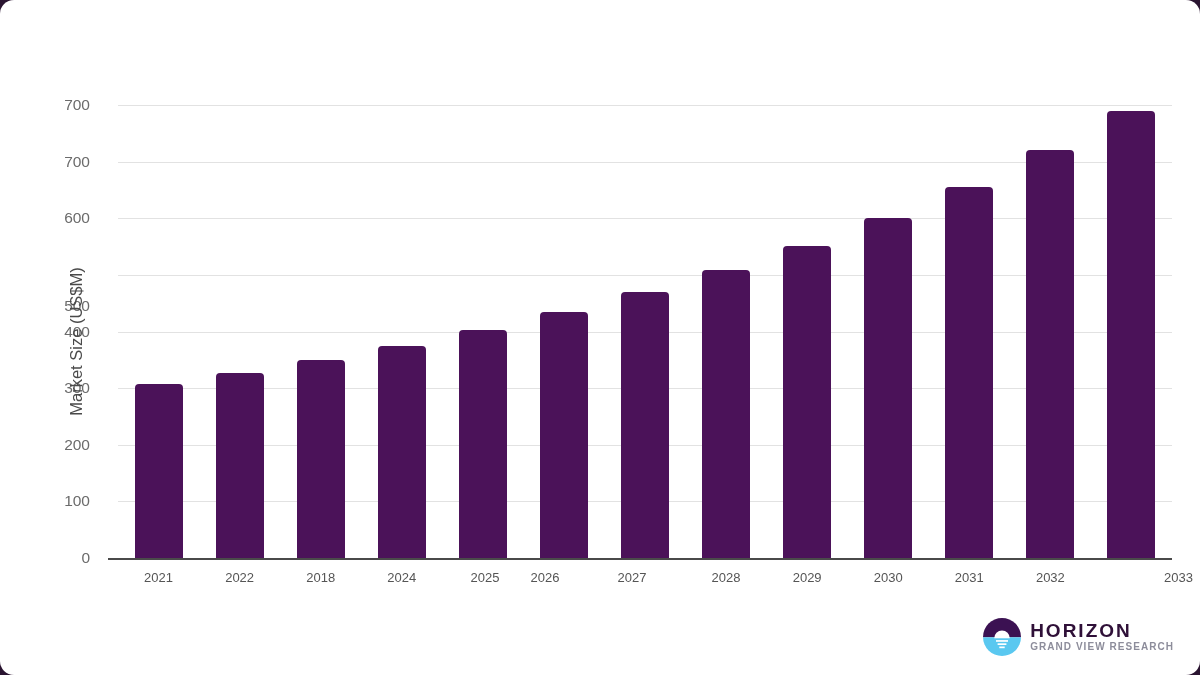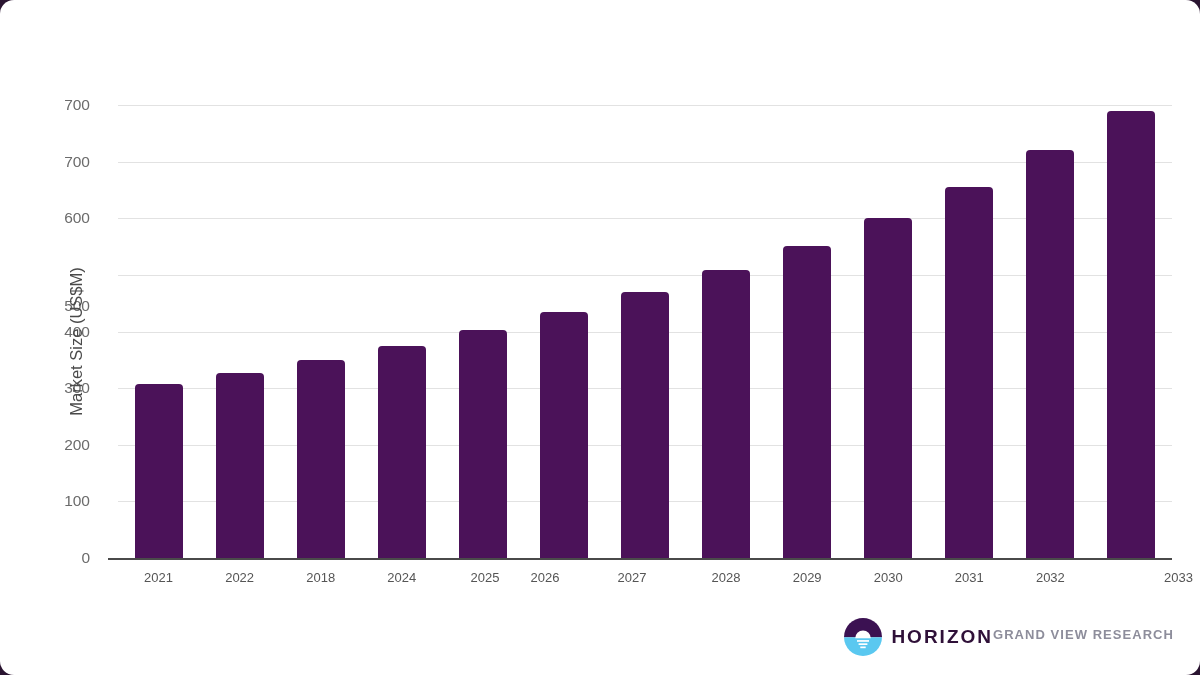--- a/index.html
+++ b/index.html
@@ -112,30 +112,30 @@
   #logo {
     position: absolute;
     right: 26px;
     top: 616px;
     height: 42px;
     display: flex;
     align-items: center;
     gap: 9px;
   }
   #logo-mark { width: 38px; height: 38px; flex: 0 0 38px; }
-  #logo-text { display: flex; flex-direction: row; justify-content: center; }
+  #logo-text { display: flex; flex-direction: column; justify-content: center; }
   #logo-name {
     font-size: 19px;
     font-weight: bold;
     letter-spacing: 2.0px;
     color: #2f1038;
     line-height: 1.05;
   }
   #logo-tagline {
-    font-size: 13px;
+    font-size: 10px;
     font-weight: bold;
     letter-spacing: 1.05px;
     color: #8d8d9b;
     line-height: 1.3;
   }
 </style>
 </head>
 <body>
 
 <div id="card">

